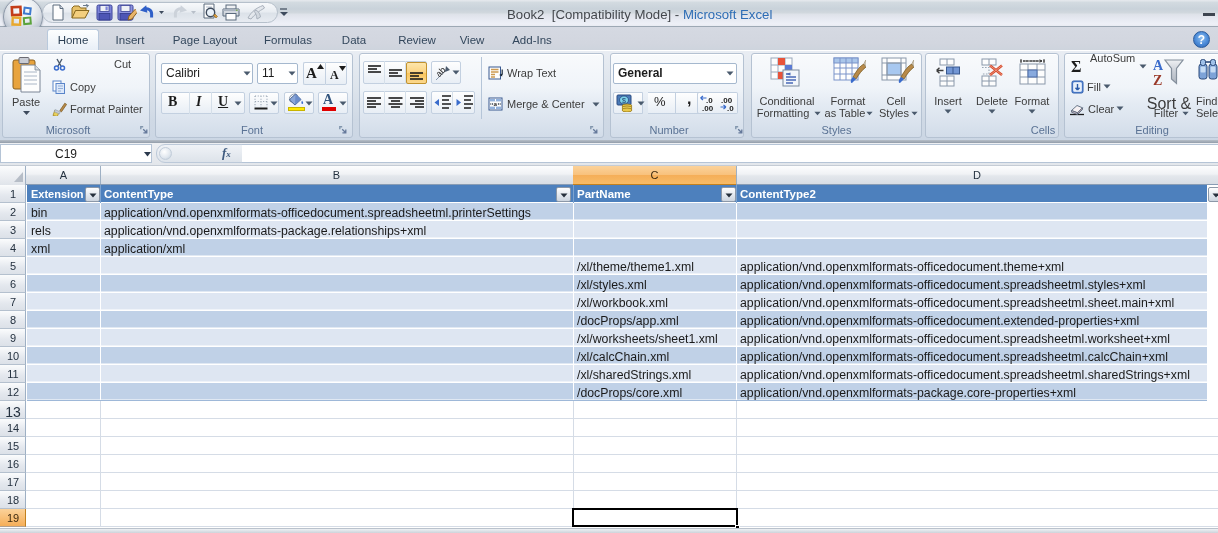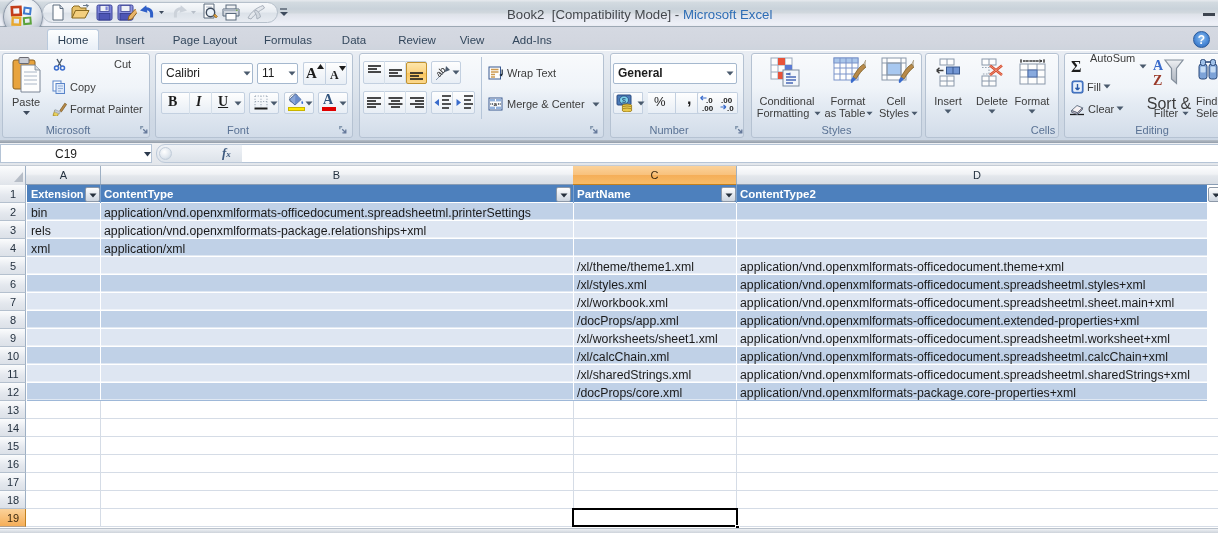--- a/index.html
+++ b/index.html
@@ -117,21 +117,21 @@
 
 <div class="abs" style="left:2px;top:53px;width:148px;height:85px;border-radius:3px;
 border:1px solid #b5c2d2;
 background:linear-gradient(180deg,#f8fafc 0%,#f0f4f9 40%,#e4ebf3 60%,#d9e2ed 85%,#d2dce9 100%);
 box-shadow:inset 0 1px 0 #fff;"></div>
 <div class="tx" style="left:68.0px;top:124px;transform:translateX(-50%);font-size:11px;color:#5a7294;">Microsoft</div>
 <div class="abs" style="left:155px;top:53px;width:198px;height:85px;border-radius:3px;
 border:1px solid #b5c2d2;
 background:linear-gradient(180deg,#f8fafc 0%,#f0f4f9 40%,#e4ebf3 60%,#d9e2ed 85%,#d2dce9 100%);
 box-shadow:inset 0 1px 0 #fff;"></div>
-<div class="tx" style="left:238px;top:124px;transform:translateX(-50%);font-size:11px;color:#5a7294;">Font</div>
+<div class="tx" style="left:252px;top:124px;transform:translateX(-50%);font-size:11px;color:#5a7294;">Font</div>
 <div class="abs" style="left:359px;top:53px;width:245px;height:85px;border-radius:3px;
 border:1px solid #b5c2d2;
 background:linear-gradient(180deg,#f8fafc 0%,#f0f4f9 40%,#e4ebf3 60%,#d9e2ed 85%,#d2dce9 100%);
 box-shadow:inset 0 1px 0 #fff;"></div>
 <div class="tx" style="left:473.5px;top:124px;transform:translateX(-50%);font-size:11px;color:#5a7294;margin-top:28px;">Alignment</div>
 <div class="abs" style="left:610px;top:53px;width:134px;height:85px;border-radius:3px;
 border:1px solid #b5c2d2;
 background:linear-gradient(180deg,#f8fafc 0%,#f0f4f9 40%,#e4ebf3 60%,#d9e2ed 85%,#d2dce9 100%);
 box-shadow:inset 0 1px 0 #fff;"></div>
 <div class="tx" style="left:669.0px;top:124px;transform:translateX(-50%);font-size:11px;color:#5a7294;text-align:center;">Number</div>
@@ -650,21 +650,21 @@
 <div class="tx" style="left:13px;top:314px;transform:translateX(-50%);font-size:11px;color:#24313f;">8</div>
 <div class="abs" style="left:0;top:329px;width:26px;height:18px;background:linear-gradient(180deg,#fbfcfd,#e4e8ee 60%,#dce1e8);border-right:1px solid #9eb0c4;border-bottom:1px solid #b4c0ce;"></div>
 <div class="tx" style="left:13px;top:332px;transform:translateX(-50%);font-size:11px;color:#24313f;">9</div>
 <div class="abs" style="left:0;top:347px;width:26px;height:18px;background:linear-gradient(180deg,#fbfcfd,#e4e8ee 60%,#dce1e8);border-right:1px solid #9eb0c4;border-bottom:1px solid #b4c0ce;"></div>
 <div class="tx" style="left:13px;top:350px;transform:translateX(-50%);font-size:11px;color:#24313f;">10</div>
 <div class="abs" style="left:0;top:365px;width:26px;height:18px;background:linear-gradient(180deg,#fbfcfd,#e4e8ee 60%,#dce1e8);border-right:1px solid #9eb0c4;border-bottom:1px solid #b4c0ce;"></div>
 <div class="tx" style="left:13px;top:368px;transform:translateX(-50%);font-size:11px;color:#24313f;">11</div>
 <div class="abs" style="left:0;top:383px;width:26px;height:18px;background:linear-gradient(180deg,#fbfcfd,#e4e8ee 60%,#dce1e8);border-right:1px solid #9eb0c4;border-bottom:1px solid #b4c0ce;"></div>
 <div class="tx" style="left:13px;top:386px;transform:translateX(-50%);font-size:11px;color:#24313f;">12</div>
 <div class="abs" style="left:0;top:401px;width:26px;height:18px;background:linear-gradient(180deg,#fbfcfd,#e4e8ee 60%,#dce1e8);border-right:1px solid #9eb0c4;border-bottom:1px solid #b4c0ce;"></div>
-<div class="tx" style="left:13px;top:404px;transform:translateX(-50%);font-size:11px;color:#24313f;">13</div>
+<div class="tx" style="left:13px;top:404px;transform:translateX(-50%);font-size:14px;color:#24313f;">13</div>
 <div class="abs" style="left:0;top:419px;width:26px;height:18px;background:linear-gradient(180deg,#fbfcfd,#e4e8ee 60%,#dce1e8);border-right:1px solid #9eb0c4;border-bottom:1px solid #b4c0ce;"></div>
 <div class="tx" style="left:13px;top:422px;transform:translateX(-50%);font-size:11px;color:#24313f;">14</div>
 <div class="abs" style="left:0;top:437px;width:26px;height:18px;background:linear-gradient(180deg,#fbfcfd,#e4e8ee 60%,#dce1e8);border-right:1px solid #9eb0c4;border-bottom:1px solid #b4c0ce;"></div>
 <div class="tx" style="left:13px;top:440px;transform:translateX(-50%);font-size:11px;color:#24313f;">15</div>
 <div class="abs" style="left:0;top:455px;width:26px;height:18px;background:linear-gradient(180deg,#fbfcfd,#e4e8ee 60%,#dce1e8);border-right:1px solid #9eb0c4;border-bottom:1px solid #b4c0ce;"></div>
 <div class="tx" style="left:13px;top:458px;transform:translateX(-50%);font-size:11px;color:#24313f;">16</div>
 <div class="abs" style="left:0;top:473px;width:26px;height:18px;background:linear-gradient(180deg,#fbfcfd,#e4e8ee 60%,#dce1e8);border-right:1px solid #9eb0c4;border-bottom:1px solid #b4c0ce;"></div>
 <div class="tx" style="left:13px;top:476px;transform:translateX(-50%);font-size:11px;color:#24313f;">17</div>
 <div class="abs" style="left:0;top:491px;width:26px;height:18px;background:linear-gradient(180deg,#fbfcfd,#e4e8ee 60%,#dce1e8);border-right:1px solid #9eb0c4;border-bottom:1px solid #b4c0ce;"></div>
 <div class="tx" style="left:13px;top:494px;transform:translateX(-50%);font-size:11px;color:#24313f;">18</div>

